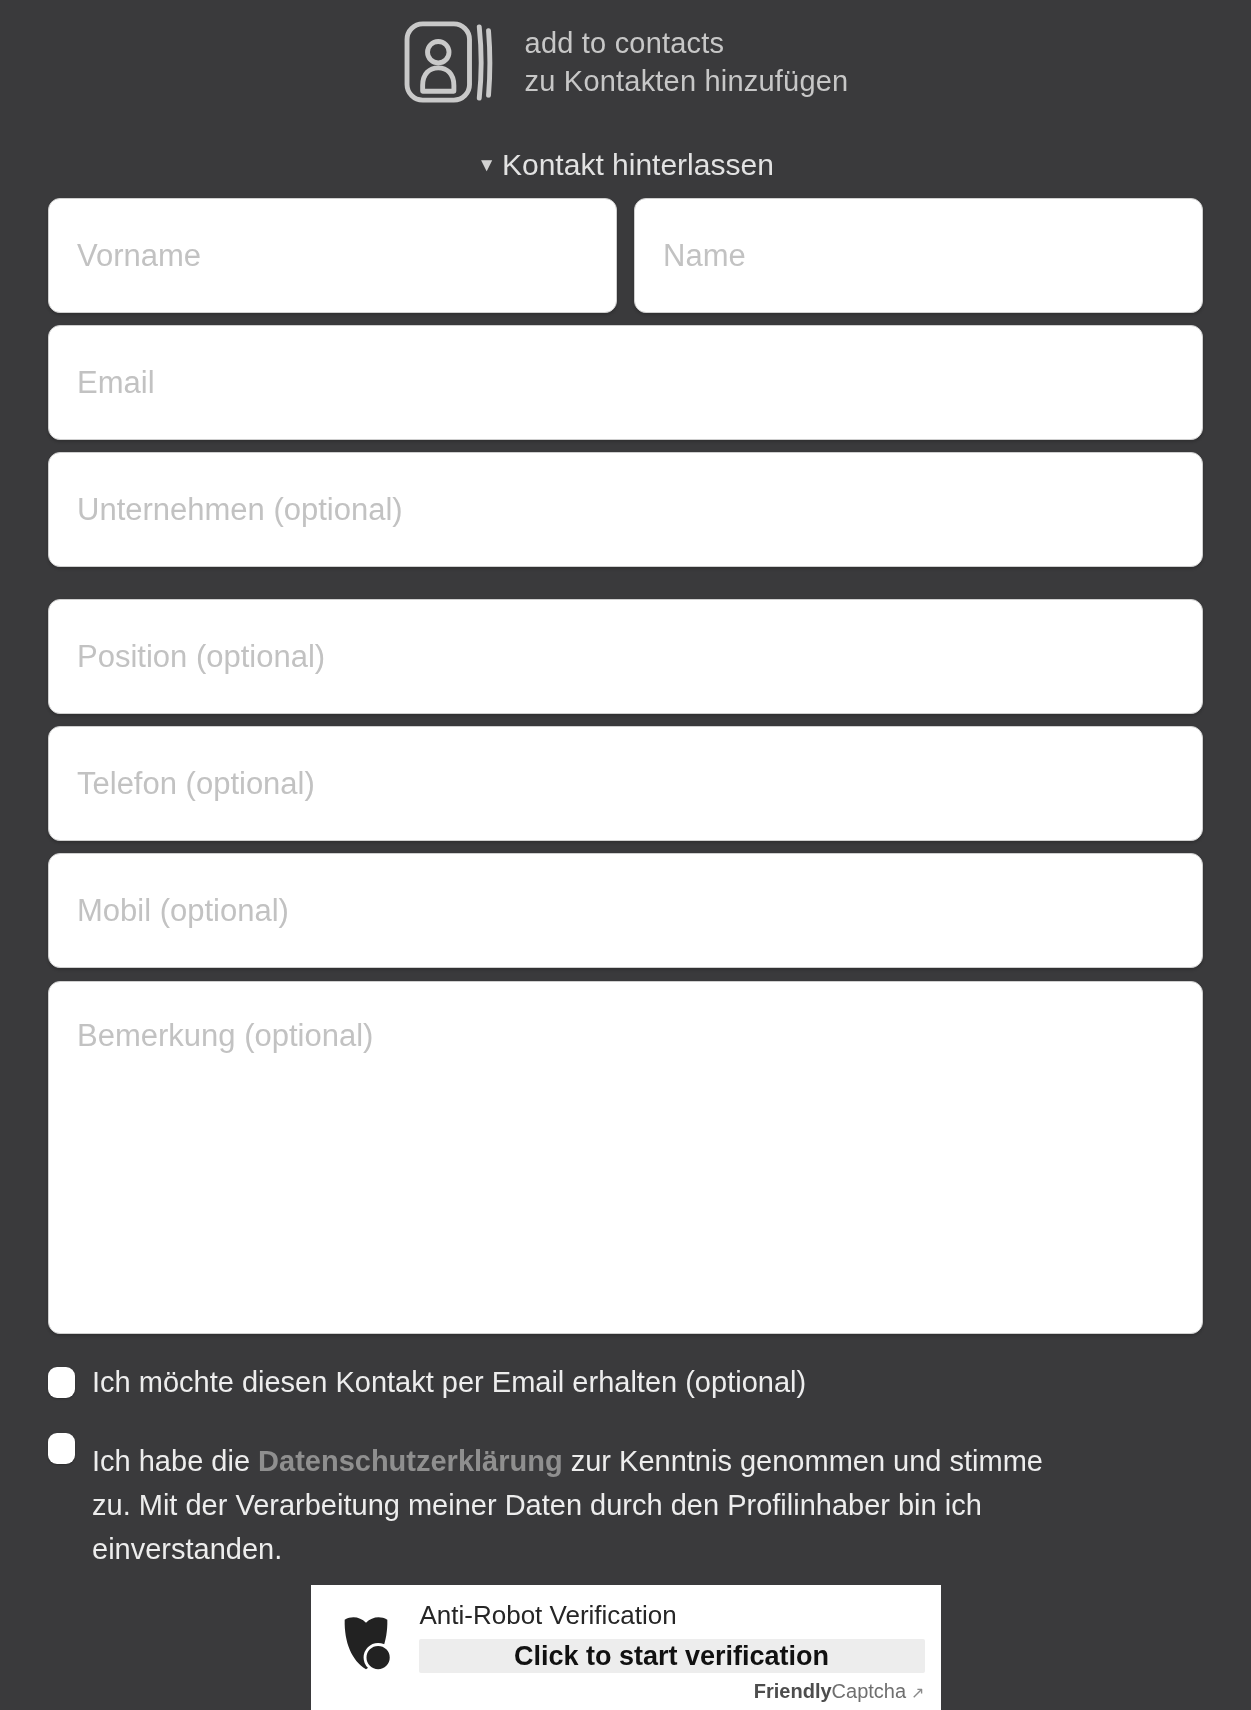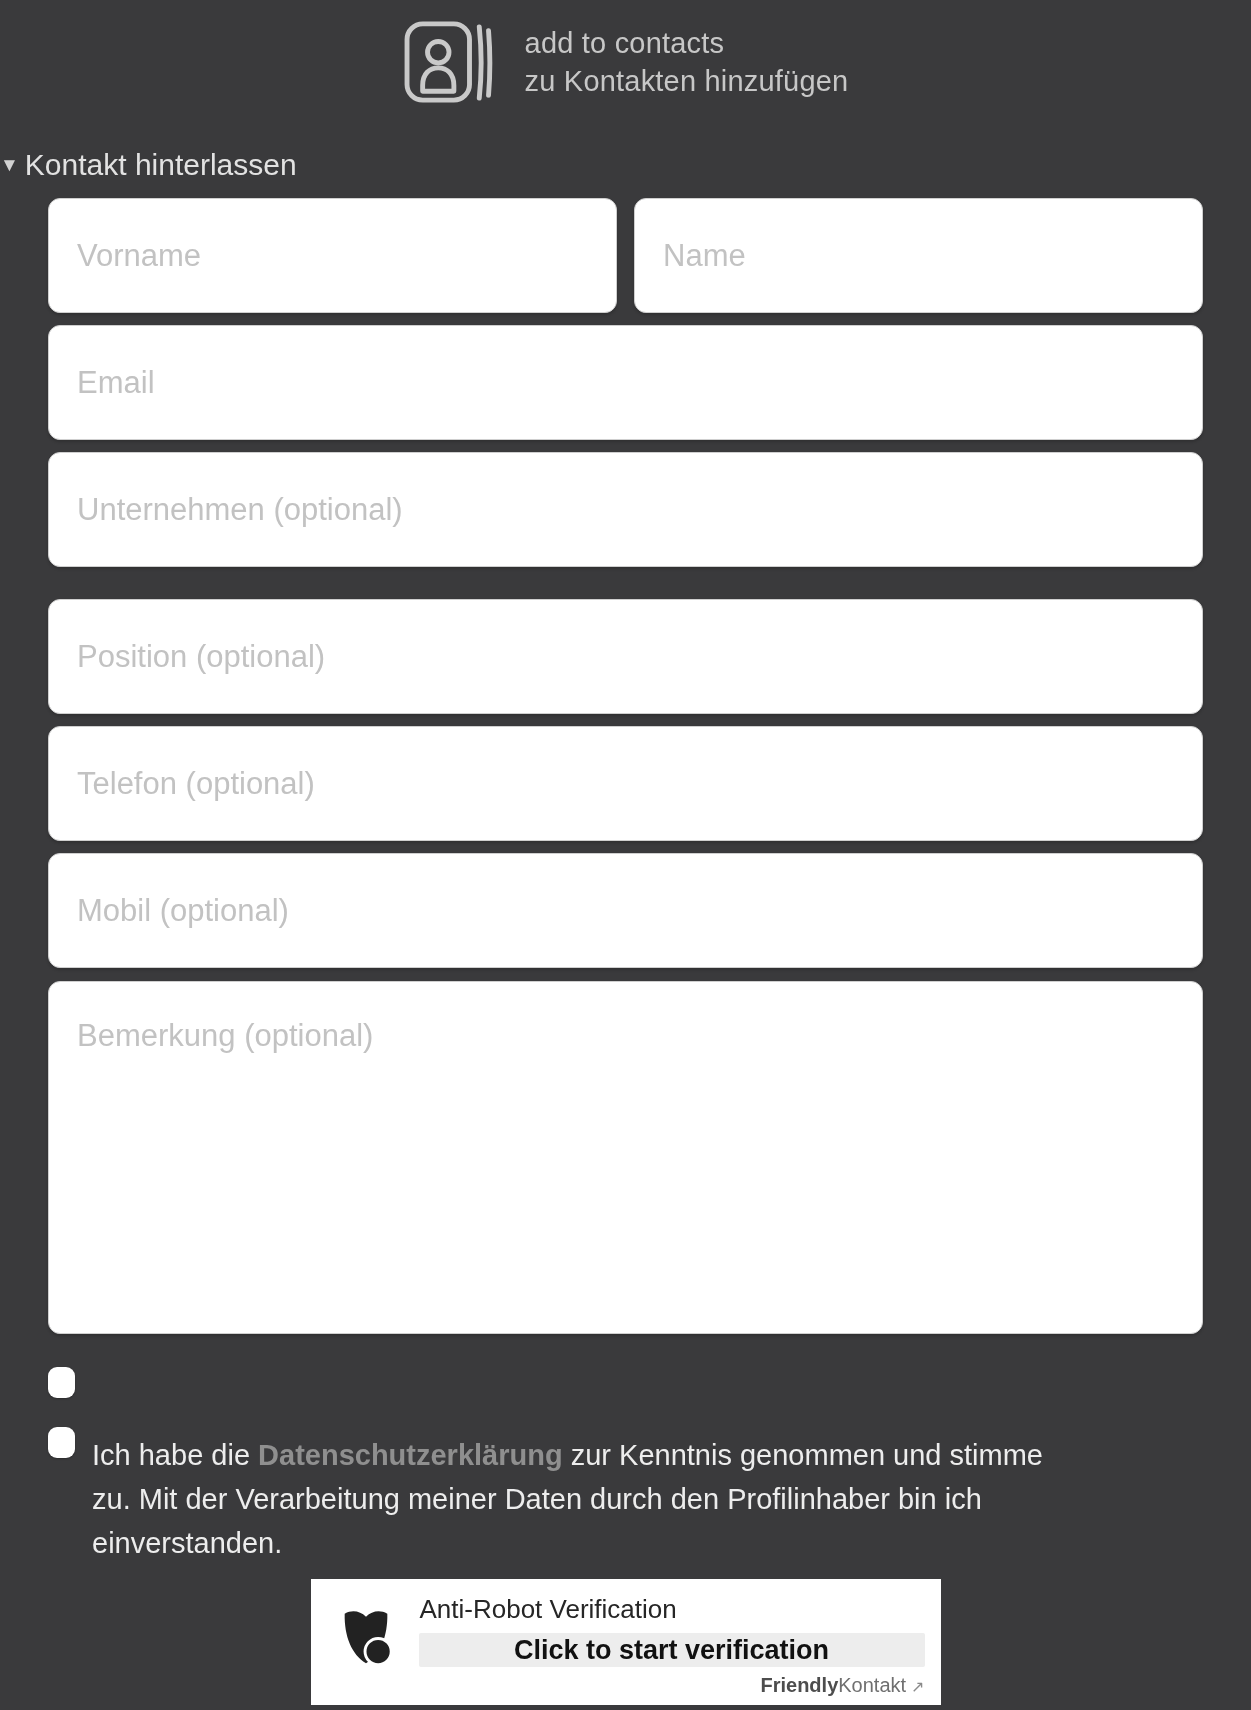--- a/index.html
+++ b/index.html
@@ -27,21 +27,21 @@
   .header-text {
     font-size: 29px;
     line-height: 38px;
     color: #c7c7c7;
     letter-spacing: 0.2px;
   }
 
   
   .section-header {
     margin-top: 44px;
-    text-align: left;
+    text-align: center;
     font-size: 30px;
     color: #e2e2e2;
     cursor: pointer;
   }
   .tri {
     display: inline-block;
     font-size: 19px;
     color: #d2d2d2;
     vertical-align: 4px;
     margin-right: 6px;
@@ -177,31 +177,32 @@
   </div>
   <input type="text" class="field" placeholder="Email" style="">
   <input type="text" class="field" placeholder="Unternehmen (optional)" style="">
   <input type="text" class="field mt-lg" placeholder="Position (optional)" style="">
   <input type="text" class="field" placeholder="Telefon (optional)" style="">
   <input type="text" class="field" placeholder="Mobil (optional)" style="">
   <textarea class="field textarea" placeholder="Bemerkung (optional)" style=""></textarea>
 
   <div class="check-row">
     <span class="checkbox"></span>
+    <span class="check-label">Ich möchte diesen Kontakt per Email erhalten (optional)</span>
   </div>
 
   <div class="check-row second">
     <span class="checkbox"></span>
     <span class="check-label wide"><span>Ich habe die </span><a class="privacy-link">Datenschutzerklärung</a><span> zur Kenntnis genommen und stimme zu. Mit der Verarbeitung meiner Daten durch den Profilinhaber bin ich einverstanden.</span></span>
   </div>
 </form>
 
 <div class="captcha">
   <svg class="shield-svg" viewBox="0 0 64 68" aria-hidden="true">
     <path d="M10 11 C18 6.5 26 8.5 32 14 C38 8.5 46 6.5 54 11 C54.5 34 47 53 32 62 C17 53 9.5 34 10 11 Z" fill="#222222"></path>
     <circle cx="44.5" cy="50" r="13.5" fill="#222222" stroke="#ffffff" stroke-width="3"></circle>
   </svg>
   <div class="captcha-main">
     <div class="captcha-title">Anti-Robot Verification</div>
     <button class="captcha-btn" type="button">Click to start verification</button>
-    <div class="captcha-brand"><b>Friendly</b><span>Kontakt</span><span class="ext-arrow">↗</span></div>
+    <div class="captcha-brand"><b>Friendly</b><span>Captcha</span><span class="ext-arrow">↗</span></div>
   </div>
 </div>
 
 </body></html>

